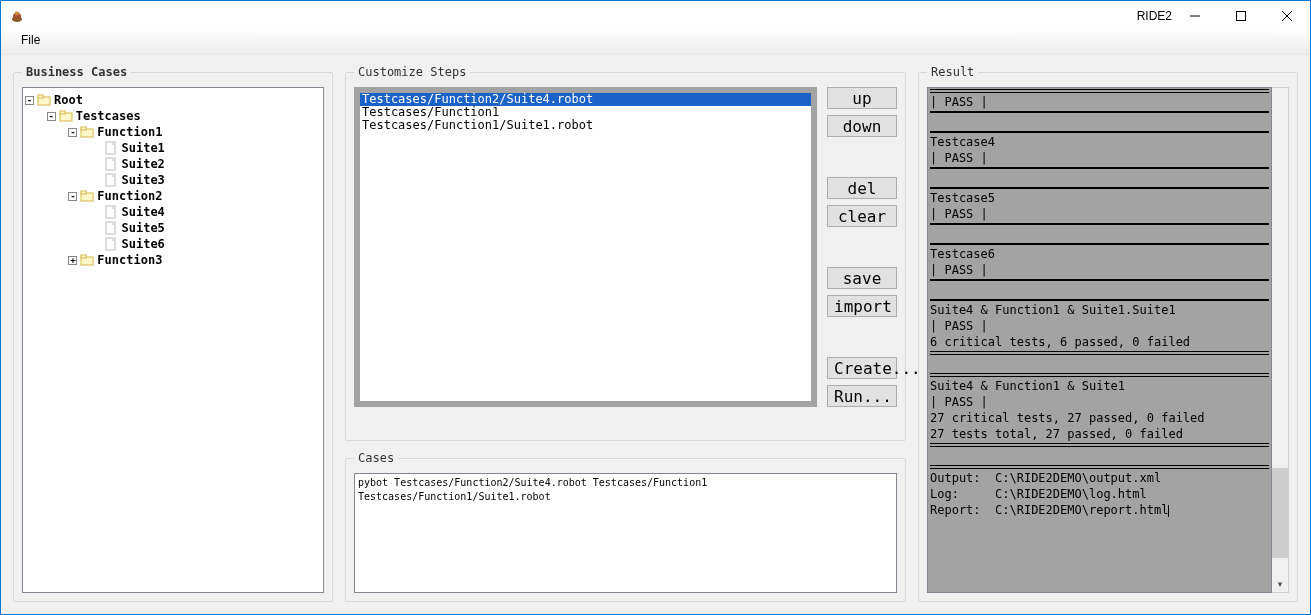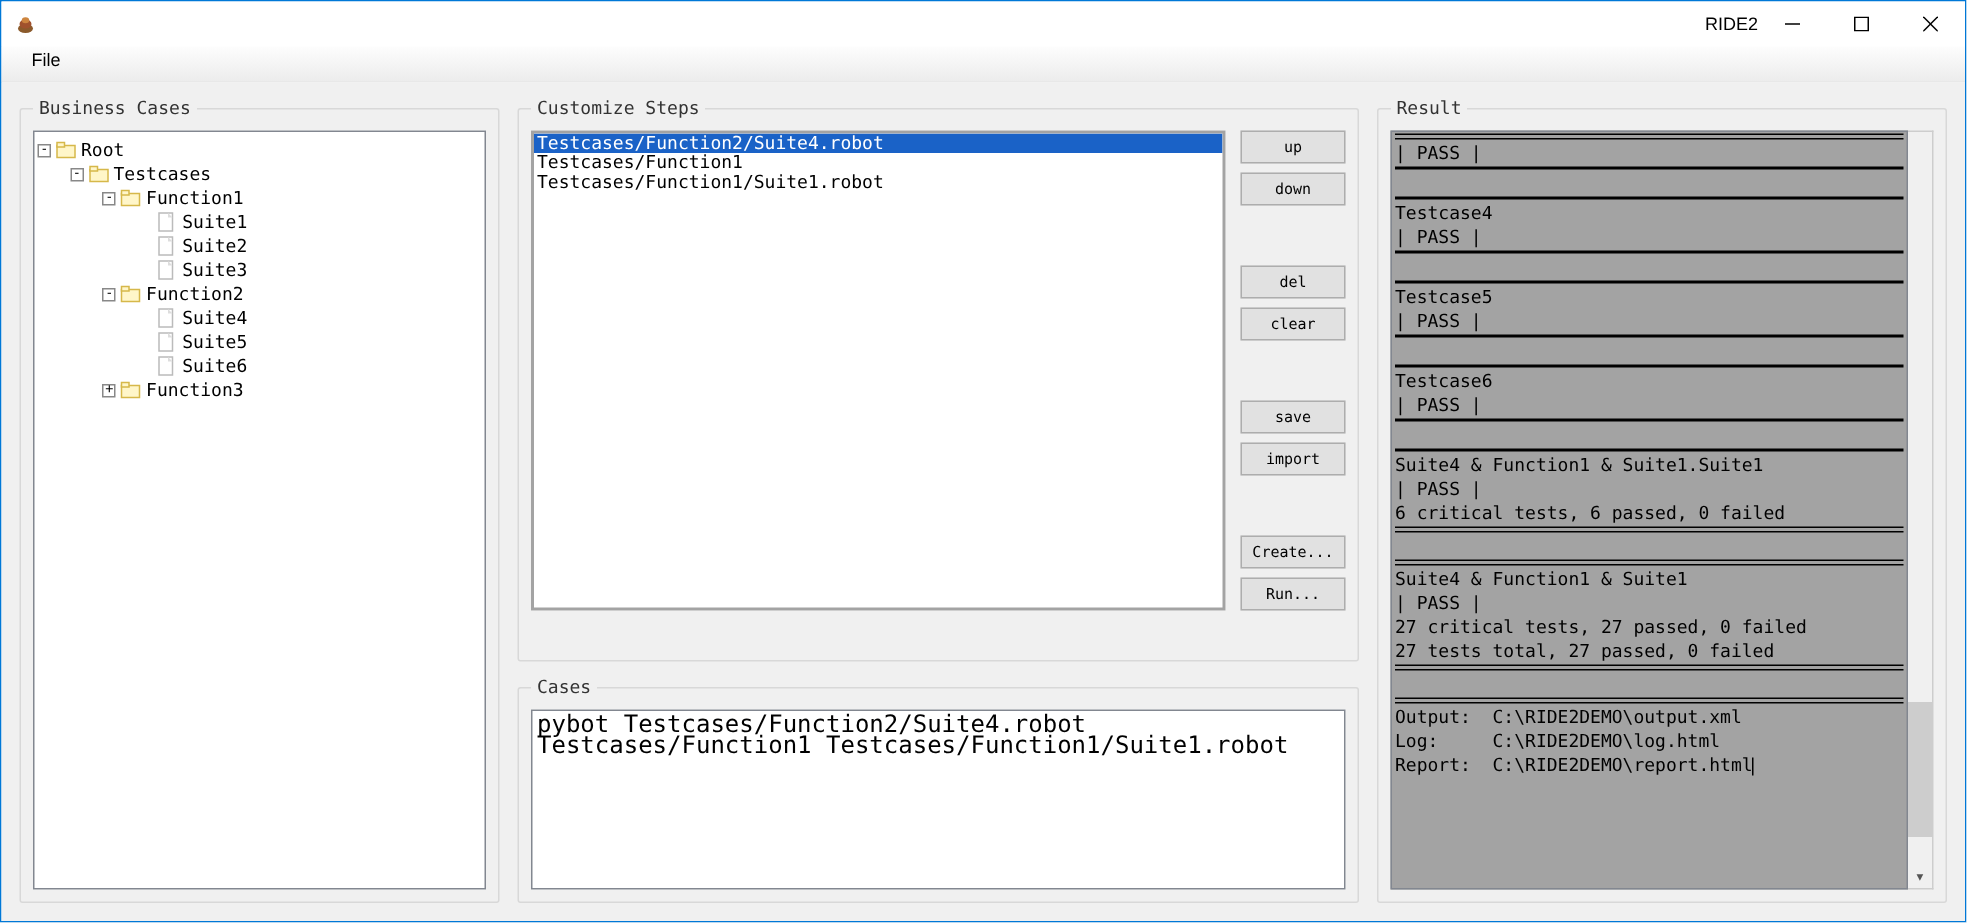--- a/index.html
+++ b/index.html
@@ -66,21 +66,21 @@
     min-width: 0;
   }
   fieldset.group > legend {
     padding: 0 4px;
     font-family: "SimSun", monospace;
     font-size: 12px;
     color: #333;
   }
   
   .col-left { width: 320px; display: flex; flex-direction: column; }
-  .col-left fieldset { flex: 1; display: flex; }
+  .col-left fieldset { flex: 1; display: flex; font-weight: bold; }
   .tree {
     flex: 1;
     background: #fff;
     border: 1px solid #828790;
     padding: 4px 2px;
     font-family: "SimSun", monospace;
     font-size: 12px;
     line-height: 16px;
     overflow: auto;
   }
@@ -100,46 +100,46 @@
     font-family: monospace;
   }
   
   .guide { color:#a0a0a0; font-family: monospace; letter-spacing: 0; white-space: pre; }
   
   .col-mid { flex: 1; display: flex; flex-direction: column; gap: 10px; min-width: 0; }
   .customize-body { display: flex; gap: 10px; }
   .steps-list {
     flex: 1;
     background: #fff;
-    border: 2px solid #a3a3a3;
+    border: 6px solid #a3a3a3;
     font-family: "SimSun", monospace;
     font-size: 12px;
     line-height: 13px;
     height: 320px;
     overflow: auto;
   }
   .step-row { padding: 0 2px; white-space: pre; }
   .step-row.selected { background: #1a62c7; color: #fff; }
   .btn-col { width: 70px; display: flex; flex-direction: column; gap: 6px; }
   .btn-col .spacer { height: 28px; }
   button.wbtn {
     font-family: "SimSun", monospace;
-    font-size: 10px;
+    font-size: 16px;
     height: 22px;
     background: #e1e1e1;
     border: 1px solid #adadad;
     cursor: default;
   }
   .script-area {
     width: 100%;
     height: 120px;
     background: #fff;
     border: 1px solid #828790;
     font-family: "SimSun", monospace;
-    font-size: 16px;
+    font-size: 10px;
     line-height: 14px;
     padding: 2px 3px;
     white-space: pre-wrap;
     word-break: break-word;
     overflow: auto;
   }
   
   .col-right { width: 380px; display: flex; flex-direction: column; }
   .col-right fieldset { flex: 1; display: flex; }
   .result-wrap { flex:1; display:flex; }

